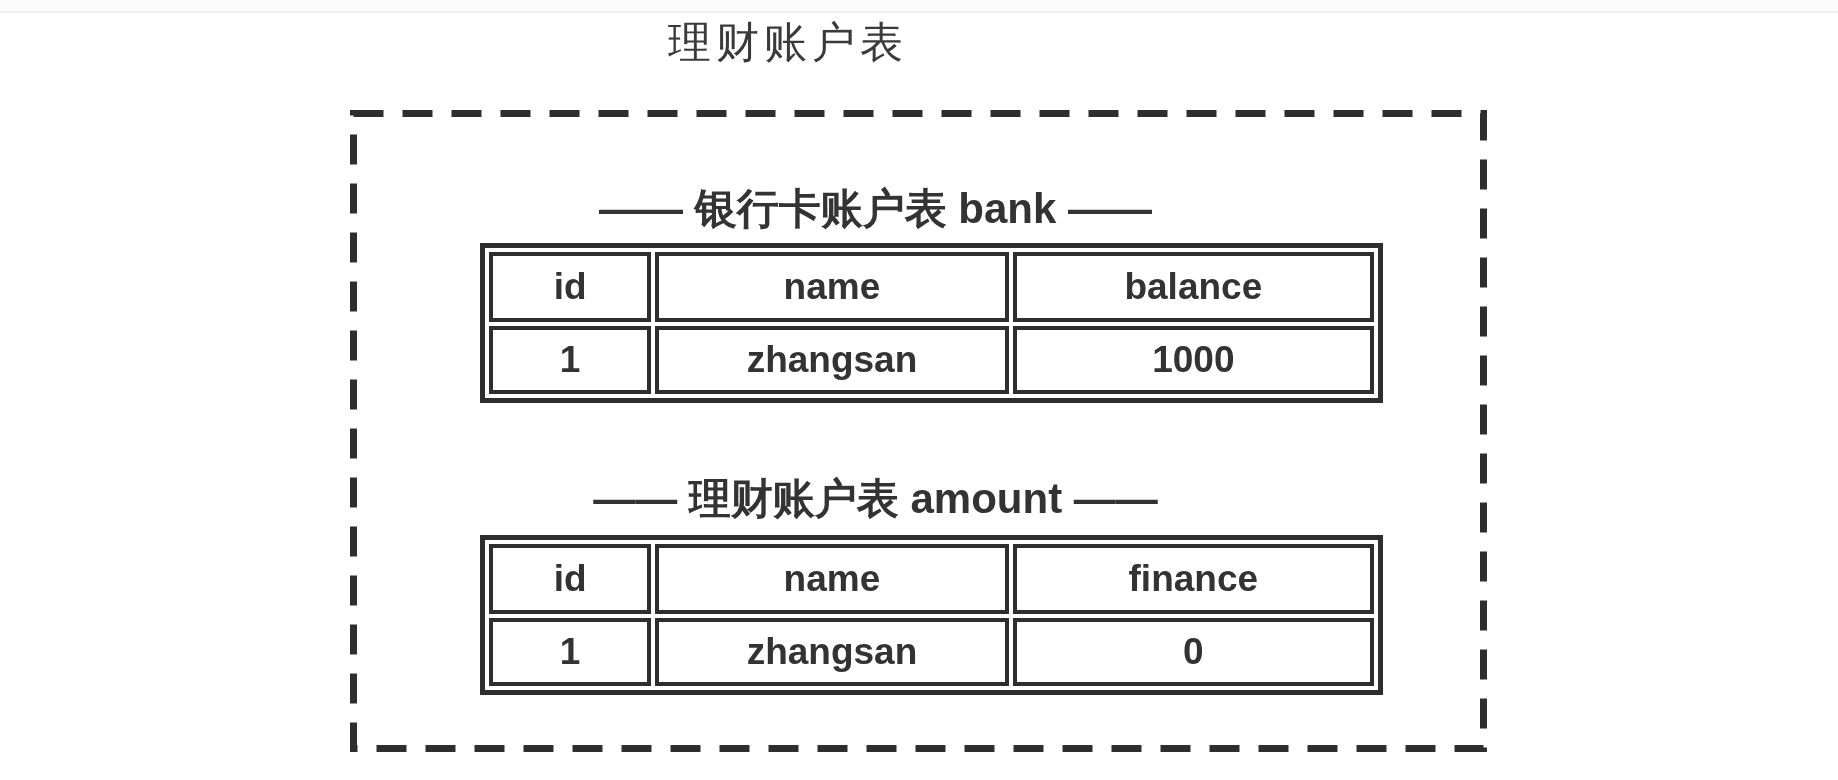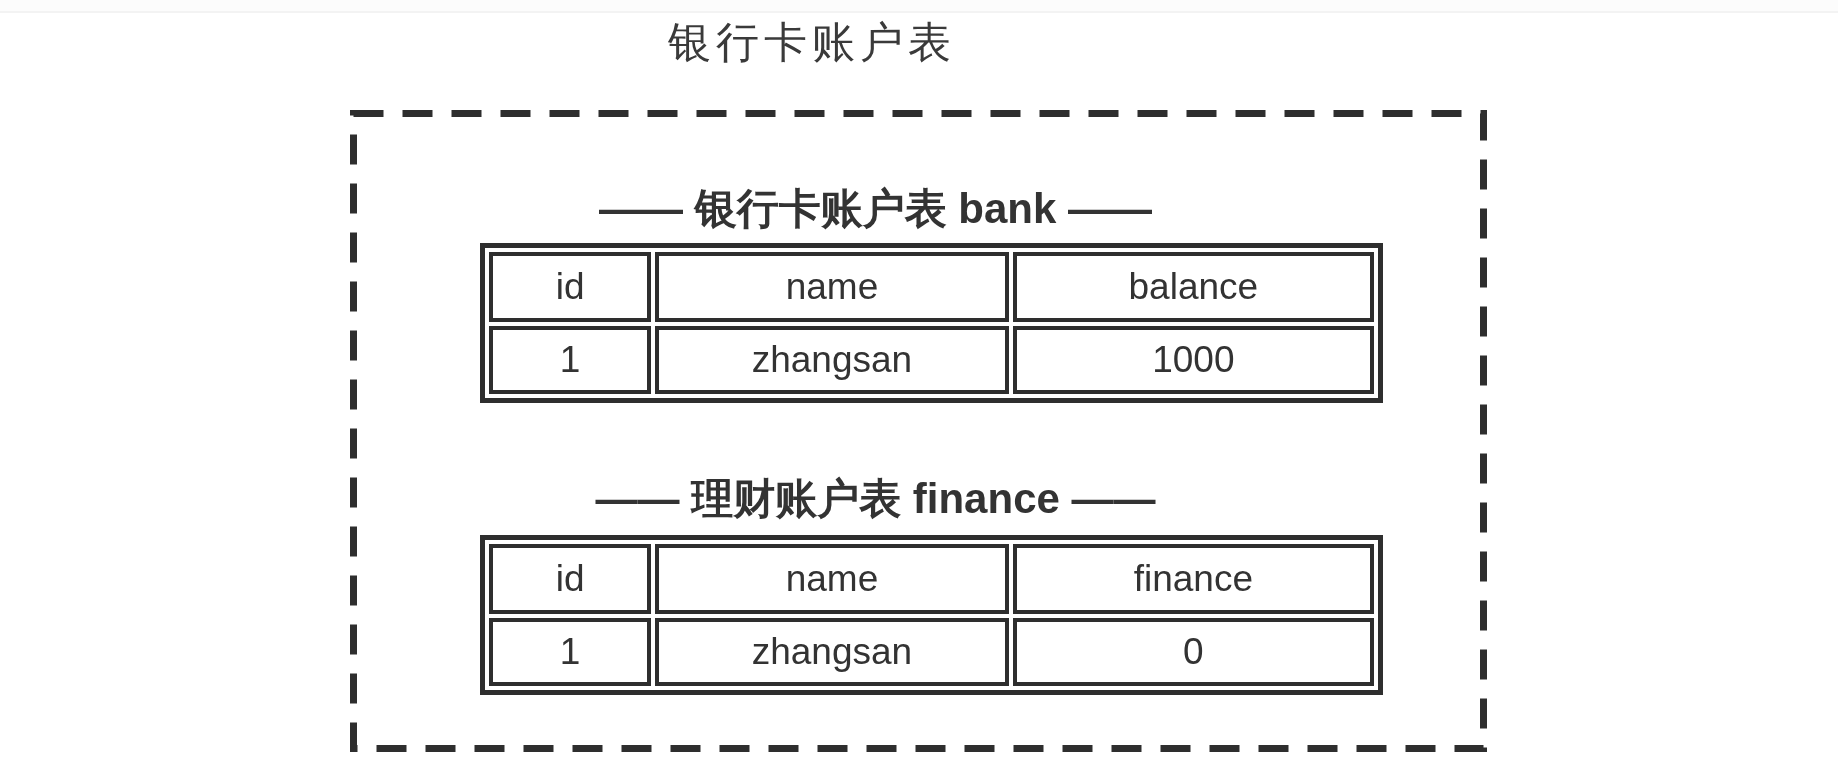--- a/index.html
+++ b/index.html
@@ -61,21 +61,21 @@
   }
   table.db-1 { top: 243px; }
   table.db-2 { top: 535px; }
   table.db th, table.db td {
     border: 4px solid var(--ink, #2e2e2e);
     height: 70px;
     padding: 0;
     text-align: center;
     vertical-align: middle;
     font-size: 37px;
-    font-weight: 400;
+    font-weight: 700;
     color: var(--text, #333);
     background: #fff;
     overflow: hidden;
     white-space: nowrap;
   }
   table.db td { height: 68px; }
   col.c-id   { width: 18.5%; }
   col.c-name { width: 40.3%; }
   col.c-val  { width: 41.2%; }
   .watermark {
@@ -87,21 +87,21 @@
     white-space: nowrap;
   }
 </style>
 </head>
 <body>
 
 <div class="stage">
 
   <div class="top-strip"></div>
 
-  <div class="page-title">银行卡账户表</div>
+  <div class="page-title">理财账户表</div>
 
   <div class="dashed-box">
     <svg width="1137" height="642" viewBox="0 0 1137 642" xmlns="http://www.w3.org/2000/svg" aria-hidden="true">
       <rect x="3.5" y="3.5" width="1130" height="635" fill="none" stroke="currentColor" stroke-width="7" stroke-dasharray="30 19"></rect>
     </svg>
   </div>
 
   <div class="tbl-label tbl-label-1">—— 银行卡账户表 bank ——</div>
 
   <table class="db db-1">
@@ -119,21 +119,21 @@
     </thead>
     <tbody>
       <tr>
         <td>1</td>
         <td>zhangsan</td>
         <td>1000</td>
       </tr>
     </tbody>
   </table>
 
-  <div class="tbl-label tbl-label-2">—— 理财账户表 finance ——</div>
+  <div class="tbl-label tbl-label-2">—— 理财账户表 amount ——</div>
 
   <table class="db db-2">
     <colgroup>
       <col class="c-id">
         <col class="c-name">
         <col class="c-val">
     </colgroup>
     <thead>
       <tr>
         <th>id</th>

